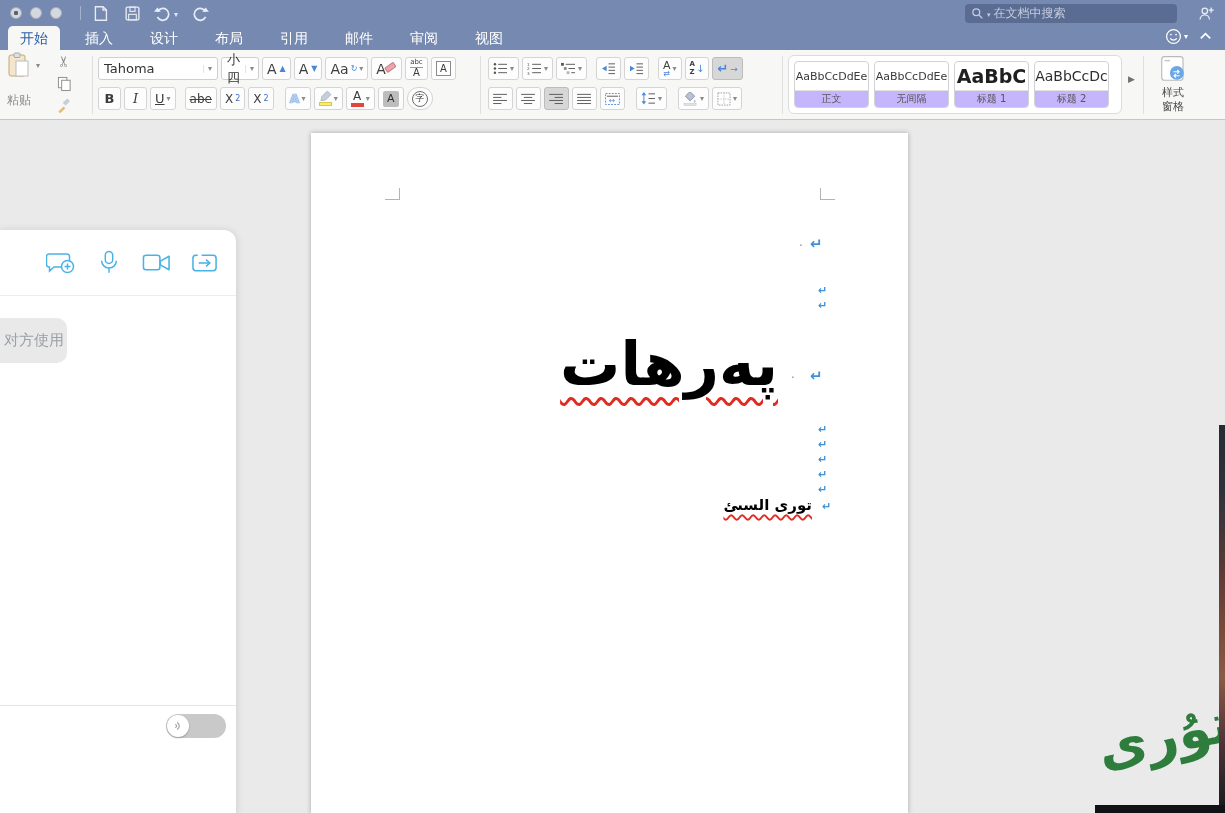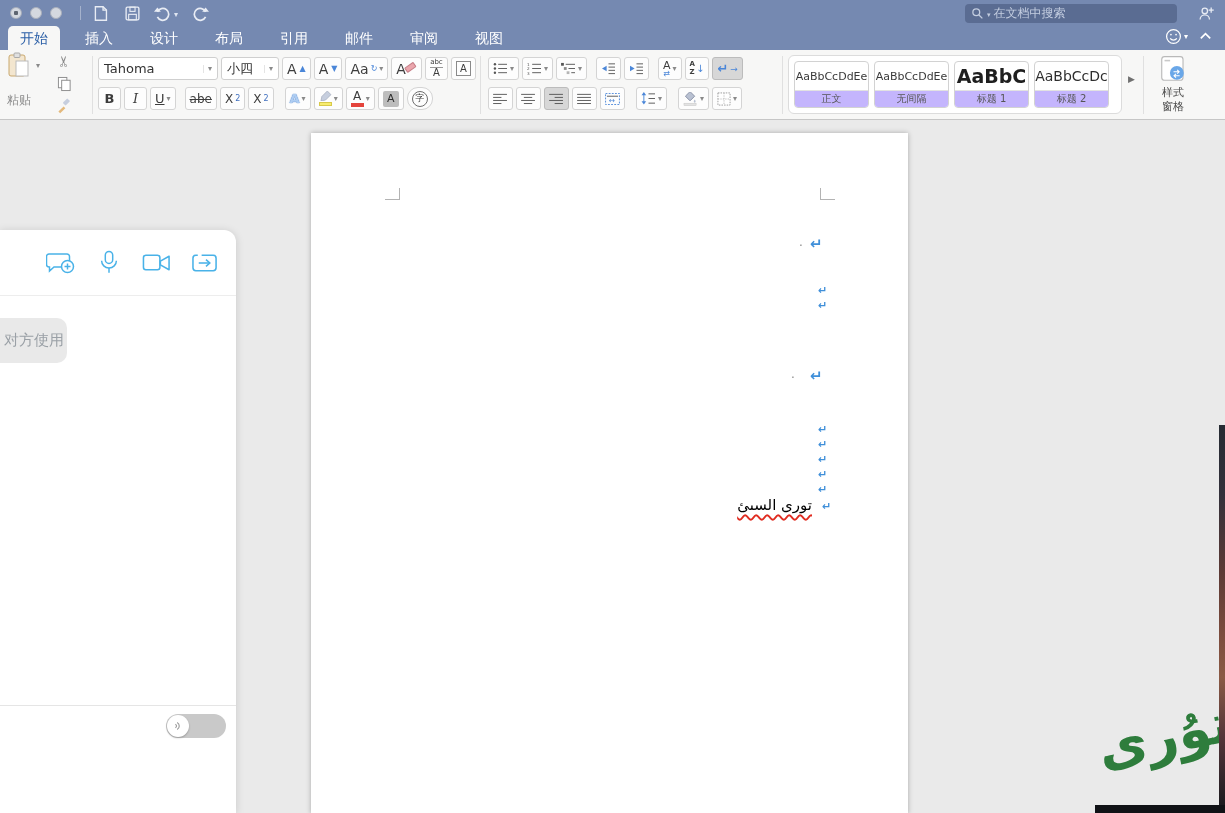--- a/index.html
+++ b/index.html
@@ -77,21 +77,21 @@
   
   .docarea { position:absolute; top:120px; left:0; right:0; bottom:0; background:#eaeaea; }
   .page { position:absolute; left:311px; top:13px; width:597px; height:681px; background:#fff; box-shadow:0 0 5px rgba(0,0,0,.28); }
   .cm { position:absolute; width:15px; height:12px; }
   .cm-tl { left:74px; top:55px; border-right:1px solid #b3b3b3; border-bottom:1px solid #b3b3b3; }
   .cm-tr { left:509px; top:55px; border-left:1px solid #b3b3b3; border-bottom:1px solid #b3b3b3; }
   .ar { direction:rtl; unicode-bidi:isolate; white-space:nowrap; position:absolute; color:#000; }
   .wavy { text-decoration-line:underline; text-decoration-style:wavy; text-decoration-color:#e02b20; text-decoration-thickness:2px; }
   .h1t { right:112px; top:88px; font-size:40px; letter-spacing:4px; text-underline-offset:9px; }
   .h2t { right:130px; top:196px; font-size:60px; font-weight:900; letter-spacing:2px; text-underline-offset:12px; text-decoration-thickness:3px; }
-  .l3t { right:96px; top:363px; font-size:15px; letter-spacing:2px; text-underline-offset:4px; text-decoration-thickness:1.5px; }
+  .l3t { right:96px; top:363px; font-size:15px; letter-spacing:2px; text-underline-offset:4px; text-decoration-thickness:1.5px;font-weight:bold; }
   .pm { position:absolute; color:#3f8fd9; line-height:1; }
   .pm.big { font-size:15px; font-weight:bold; }
   .pm.sm { font-size:11px; font-weight:bold; }
   .sdot { position:absolute; color:#8a8a8a; font-size:12px; }
   .edge-strip { position:absolute; right:0; top:305px; width:6px; height:388px; background:linear-gradient(#262b33 0%,#33313b 18%,#5c3a35 38%,#7d4d3e 55%,#8a5a45 65%,#55363a 80%,#16181d 100%); }
   .bottom-strip { position:absolute; right:0; bottom:0; width:130px; height:8px; background:#101216; }
   .calligraphy { position:absolute; left:1096px; top:578px; font-size:54px; font-weight:bold; color:#2e7d3c; transform:rotate(-12deg); direction:rtl; }
 
   
   .panel { position:absolute; left:0; top:230px; width:236px; bottom:0; background:#fff; border-top-right-radius:12px; box-shadow:0 1px 8px rgba(0,0,0,.15); }
@@ -197,21 +197,21 @@
         </svg>
     </div>
     <div class="vsep" style="left:92px"></div>
 
     <div class="g-font">
       <div class="row">
         <div class="combo" style="width:120px">
           <span class="cv">Tahoma</span>
           <span class="caret">▾</span>
         </div>
-        <div class="combo" style="width:58px">
+        <div class="combo" style="width:38px">
           <span class="cv">小四</span>
           <span class="caret">▾</span>
         </div>
         <span class="sbtn">
             <span class="letter">A</span>
             <span class="blue-tri-up">▲</span>
           </span>
         <span class="sbtn">
             <span class="letter">A</span>
             <span class="blue-tri-dn">▼</span>
@@ -460,20 +460,21 @@
       <div class="lbl">样式</div>
       <div class="lbl">窗格</div>
     </div>
   </div>
 
   <div class="docarea">
     <div class="page">
       <div class="cm cm-tl"></div>
       <div class="cm cm-tr"></div>
 
+      <div class="ar h2t wavy">پەرھات</div>
       <div class="ar l3t wavy">تورى السىئ</div>
 
       <span class="pm big" style="left:499px; top:104px">↵</span>
       <span class="sdot" style="left:488px; top:106px">·</span>
       <span class="pm sm" style="left:507px; top:152px">↵</span>
       <span class="pm sm" style="left:507px; top:167px">↵</span>
       <span class="pm big" style="left:499px; top:236px">↵</span>
       <span class="sdot" style="left:480px; top:238px">·</span>
       <span class="pm sm" style="left:507px; top:291px">↵</span>
       <span class="pm sm" style="left:507px; top:306px">↵</span>

